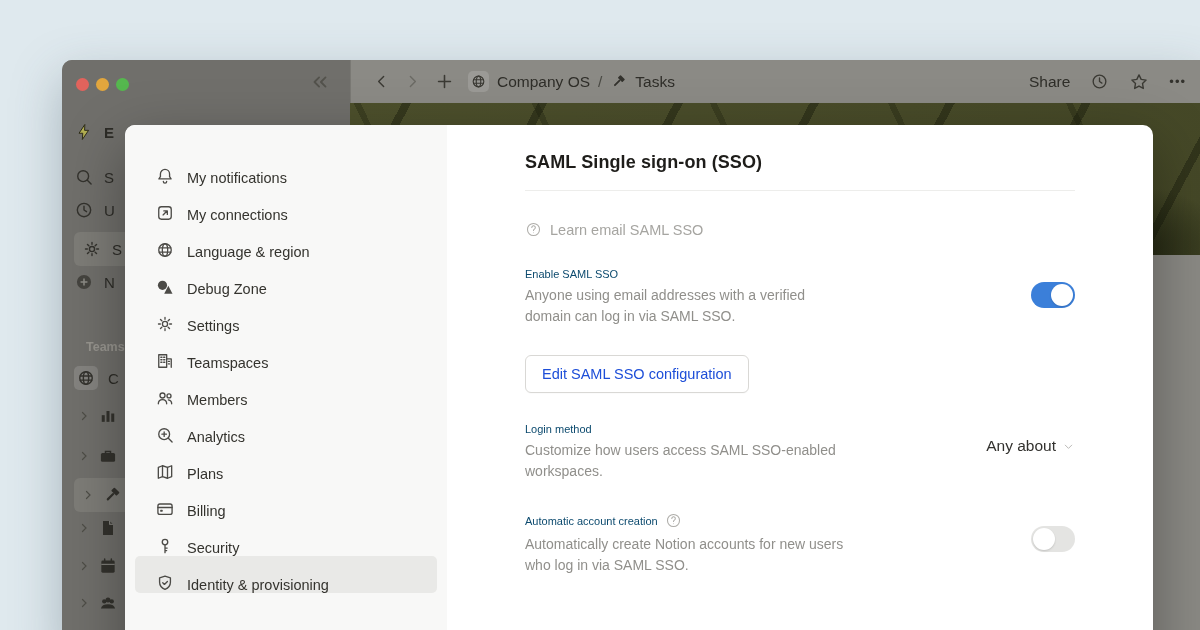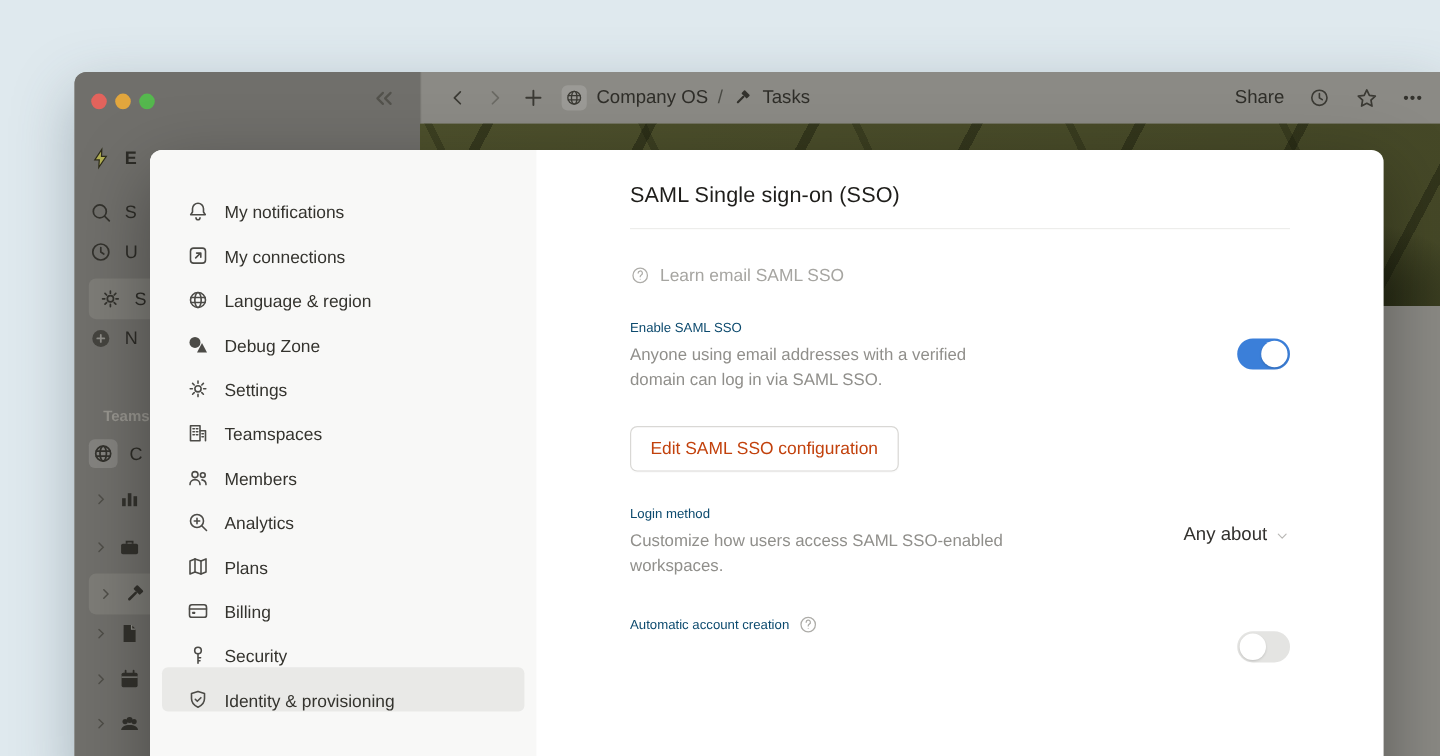--- a/index.html
+++ b/index.html
@@ -49,40 +49,40 @@
     background:#fff; border-radius:10px; box-shadow:0 20px 60px rgba(0,0,0,.35); display:flex; overflow:hidden; }
   .m-side { width:322px; background:#f8f8f7; padding:24px 10px 10px 10px; flex:0 0 auto; }
   .m-item { display:flex; align-items:flex-end; gap:12px; height:37px; padding:0 10px 0 20px;
     border-radius:5px; font-size:14.5px; color:#34332e; cursor:pointer; }
   .m-item.sel { background:#e9e9e7; font-weight:500; }
   .m-sec { margin:27px 0 6px 20px; font-size:12.5px; font-weight:700; color:#8f8e8a; }
   .micon { width:20px; height:20px; stroke:#4c4b47; fill:none; stroke-width:1.6; stroke-linecap:round; stroke-linejoin:round; flex:0 0 auto; }
   .micon .fl { fill:#4c4b47; stroke:none; }
 
   .m-main { flex:1; padding:27px 78px 0 78px; }
-  .m-title { font-size:18px; font-weight:400; color:#1e1d1a; letter-spacing:.1px; }
+  .m-title { font-size:18px; font-weight:700; color:#1e1d1a; letter-spacing:.1px; }
   .m-div { height:1px; background:#ededeb; margin:17px 0 0 0; }
   .learn { display:flex; align-items:center; gap:8px; margin-top:30px; color:#a6a5a1; font-size:14.5px; cursor:pointer; }
   .qicon { width:17px; height:17px; stroke:#aeada9; fill:none; stroke-width:1.5; stroke-linecap:round; }
 
   .srow { display:flex; margin-top:30px; }
   .srow .txt { max-width:322px; }
   .shead { font-size:11px; color:#0c4a6e; display:flex; align-items:center; gap:7px; }
   .sdesc { margin-top:5px; font-size:14px; line-height:21px; color:#908f8b; }
   .sctrl { margin-left:auto; padding-top:14px; }
 
   .toggle { width:44px; height:26px; border-radius:13px; position:relative; cursor:pointer; display:inline-block; }
   .toggle.on  { background:var(--accent-blue); }
   .toggle.off { background:#e4e4e2; }
   .toggle .knob { position:absolute; top:2px; width:22px; height:22px; border-radius:50%; background:#fff;
     box-shadow:0 1px 2px rgba(0,0,0,.15); }
   .toggle.on .knob { right:2px; } .toggle.off .knob { left:2px; }
 
   .edit-btn { margin-top:28px; display:inline-flex; align-items:center; height:38px; padding:0 16px;
-    border:1px solid #d9d8d5; border-radius:6px; background:#fff; font-size:14.5px; color:#c2410c;
+    border:1px solid #d9d8d5; border-radius:6px; background:#fff; font-size:14.5px; color:#1d4ed8;
     font-family:"Liberation Sans", sans-serif; cursor:pointer; box-shadow:0 1px 1px rgba(0,0,0,.02); }
 
   .dropdown { display:flex; align-items:center; gap:6px; font-size:15.5px; color:#32312e; cursor:pointer; padding-top:12px; }
   .dd-chev { stroke:#b9b8b5; fill:none; stroke-width:1.8; stroke-linecap:round; stroke-linejoin:round; }
 </style>
 </head>
 <body>
 
 <div class="window">
 
@@ -394,20 +394,21 @@
       <div class="srow">
         <div class="txt">
           <div class="shead">
             <span>Automatic account creation</span>
             <svg class="qicon" viewBox="0 0 24 24">
                 <circle cx="12" cy="12" r="8.5"></circle>
                 <path d="M9.6 9.3a2.5 2.5 0 1 1 3.7 2.2c-.9.5-1.3 1.1-1.3 2"></path>
                 <circle cx="12" cy="16.6" r=".6" fill="#aeada9" stroke="none"></circle>
               </svg>
           </div>
+          <div class="sdesc">Automatically create Notion accounts for new users who log in via SAML SSO.</div>
         </div>
         <div class="sctrl">
           <span class="toggle off"><span class="knob"></span></span>
         </div>
       </div>
 
     </div>
   </div>
 </div>
 

